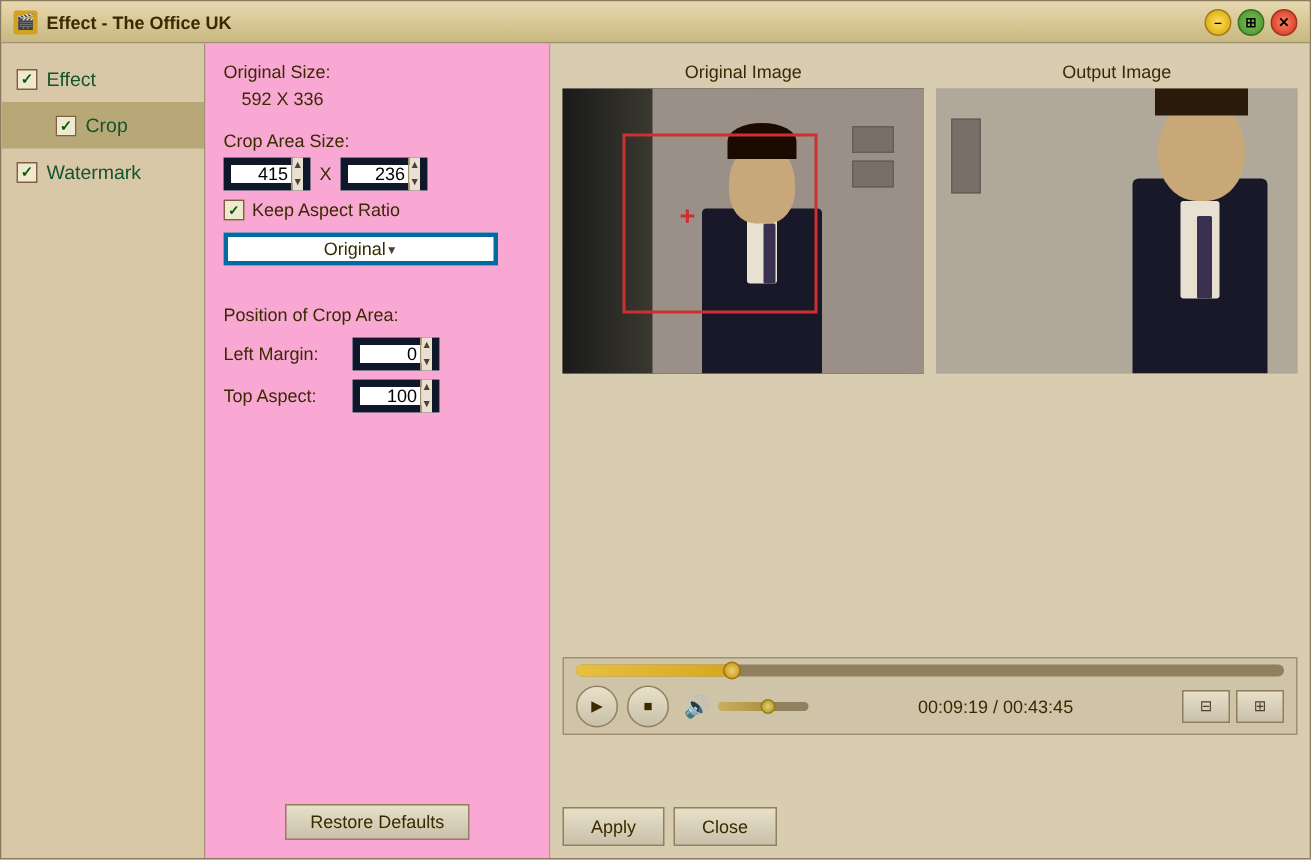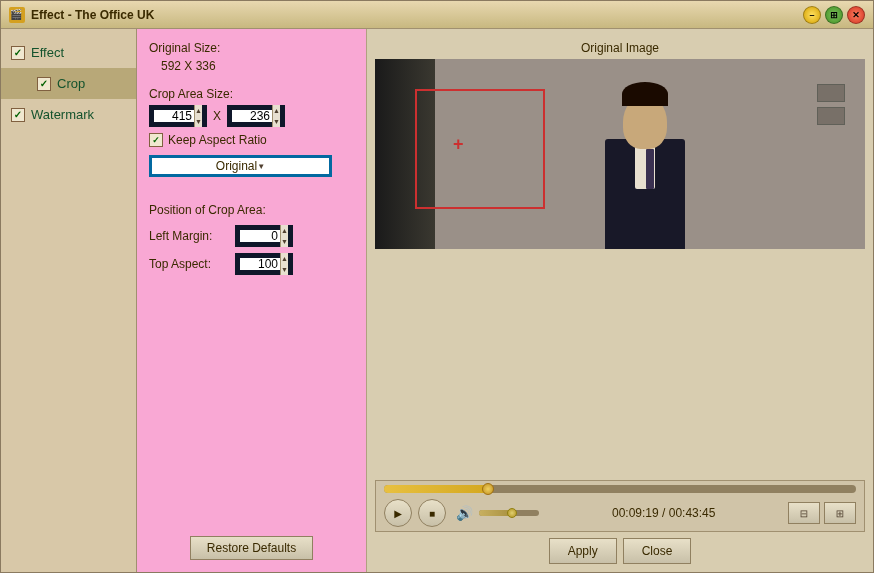--- a/index.html
+++ b/index.html
@@ -304,20 +304,21 @@
       cursor: pointer;
       color: #3a2a00;
     }
 
     .preview-area {
       flex: 1;
       background: #d8cdb0;
       display: flex;
       flex-direction: column;
       padding: 8px;
+      gap: 42px;
     }
 
     .preview-images {
       display: flex;
       gap: 8px;
       flex: 1;
       align-items: flex-start;
       padding-top: 4px;
     }
 
@@ -528,21 +529,21 @@
       cursor: pointer;
       display: flex;
       align-items: center;
       justify-content: center;
       font-size: 10px;
       color: #504030;
     }
 
     .bottom-buttons {
       display: flex;
-      justify-content: center;
+      justify-content: flex-start;
       gap: 6px;
       margin-top: 6px;
     }
 
     .action-btn {
       padding: 5px 18px;
       background: linear-gradient(to bottom, #e8e0c8, #c8c0a8);
       border: 1px solid #908060;
       font-size: 12px;
       cursor: pointer;
@@ -674,20 +675,39 @@
             <div style="position:absolute;bottom:100px;left:55%;transform:translateX(-50%);width:44px;height:54px;background:#c8a87a;border-radius:50% 50% 40% 40%;"></div>
 
             <div style="position:absolute;bottom:143px;left:55%;transform:translateX(-50%);width:46px;height:24px;background:#1a0a00;border-radius:50% 50% 0 0;"></div>
 
             <div class="crop-rect"></div>
 
             <div class="crosshair">+</div>
           </div>
         </div>
 
+        <div class="image-panel">
+          <div class="image-title">Output Image</div>
+          <div class="image-frame img-output">
+
+            <div class="output-wall"></div>
+
+            <div class="output-wall-detail"></div>
+
+            <div class="output-suit"></div>
+
+            <div style="position:absolute;bottom:50px;right:52px;width:26px;height:65px;background:#e8e0d0;border-radius:2px;"></div>
+
+            <div style="position:absolute;bottom:50px;right:57px;width:10px;height:55px;background:#3a3050;border-radius:1px;"></div>
+
+            <div class="output-head"></div>
+
+            <div class="output-hair"></div>
+          </div>
+        </div>
       </div>
 
       <div class="player-controls">
         <div class="progress-bar-area">
           <div class="progress-track">
             <div class="progress-fill"></div>
             <div class="progress-thumb"></div>
           </div>
         </div>
         <div class="controls-row">

